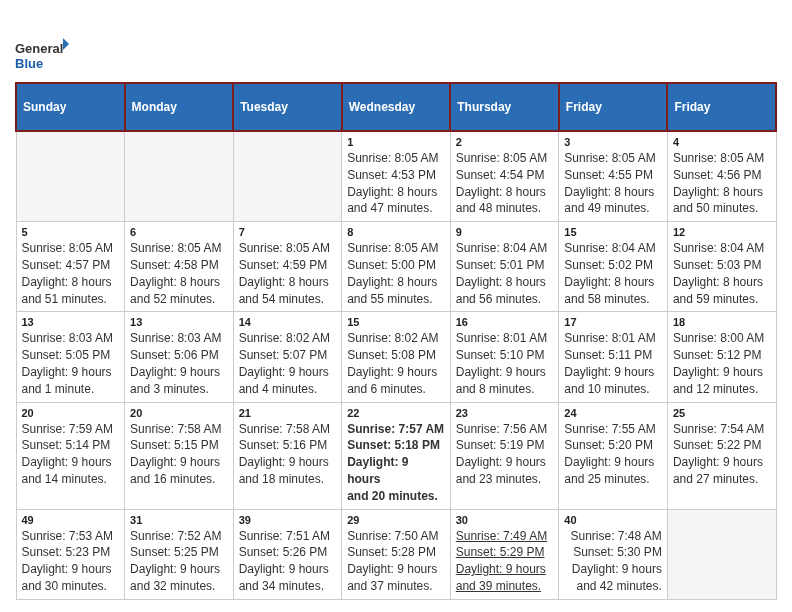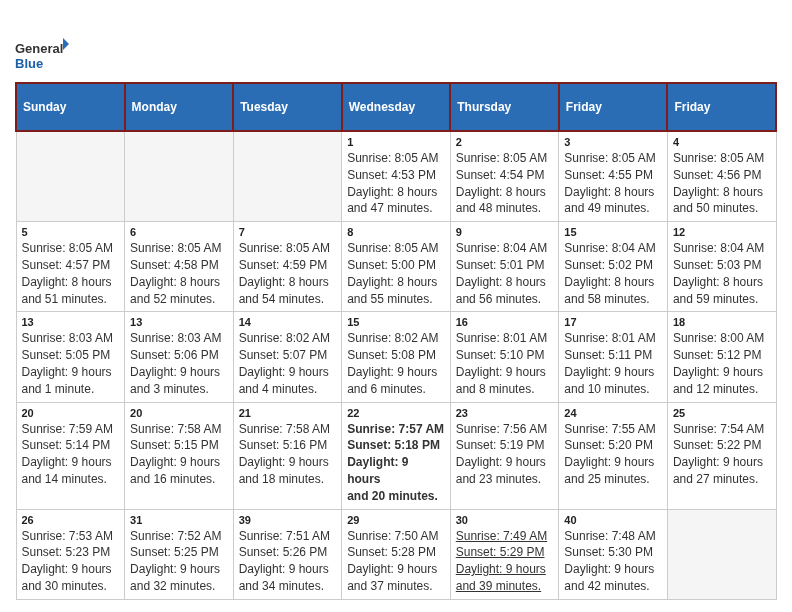--- a/index.html
+++ b/index.html
@@ -289,21 +289,21 @@
           <td>
             <div class="cell-date">25</div>
             <div class="cell-info" style="white-space: pre-line;">Sunrise: 7:54 AM
 Sunset: 5:22 PM
 Daylight: 9 hours
 and 27 minutes.</div>
           </td>
         </tr>
         <tr>
           <td>
-            <div class="cell-date">26</div>
+            <div class="cell-date">49</div>
             <div class="cell-info" style="white-space: pre-line;">Sunrise: 7:53 AM
 Sunset: 5:23 PM
 Daylight: 9 hours
 and 30 minutes.</div>
           </td>
           <td>
             <div class="cell-date">31</div>
             <div class="cell-info" style="white-space: pre-line;">Sunrise: 7:52 AM
 Sunset: 5:25 PM
 Daylight: 9 hours
@@ -325,21 +325,21 @@
           </td>
           <td>
             <div class="cell-date">30</div>
             <div class="cell-info" style="white-space: pre-line; text-decoration: underline;">Sunrise: 7:49 AM
 Sunset: 5:29 PM
 Daylight: 9 hours
 and 39 minutes.</div>
           </td>
           <td>
             <div class="cell-date">40</div>
-            <div class="cell-info" style="white-space: pre-line;">Sunrise: 7:48 AM
+            <div class="cell-info" style="white-space: pre-line; text-align: right;">Sunrise: 7:48 AM
 Sunset: 5:30 PM
 Daylight: 9 hours
 and 42 minutes.</div>
           </td>
           <td class="empty"></td>
         </tr>
       </tbody>
   </table>
 </div>
 

